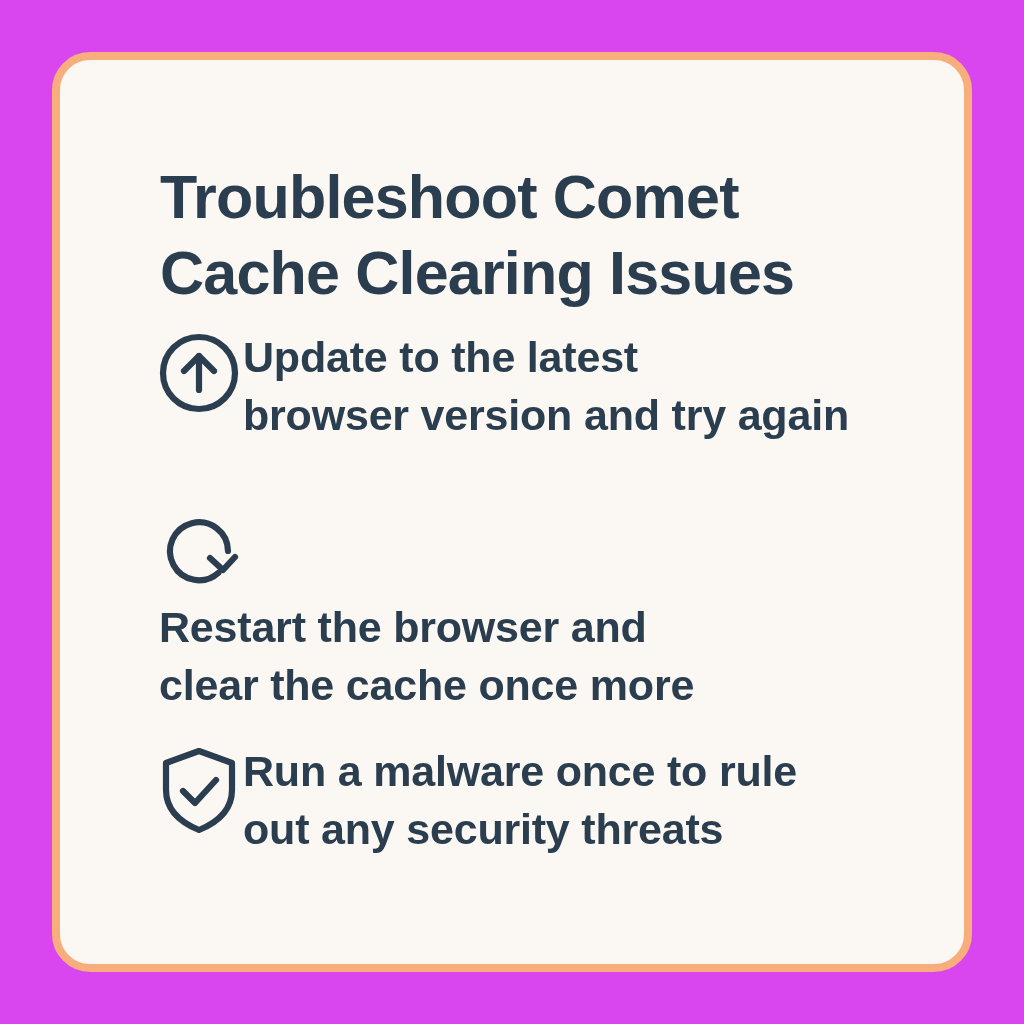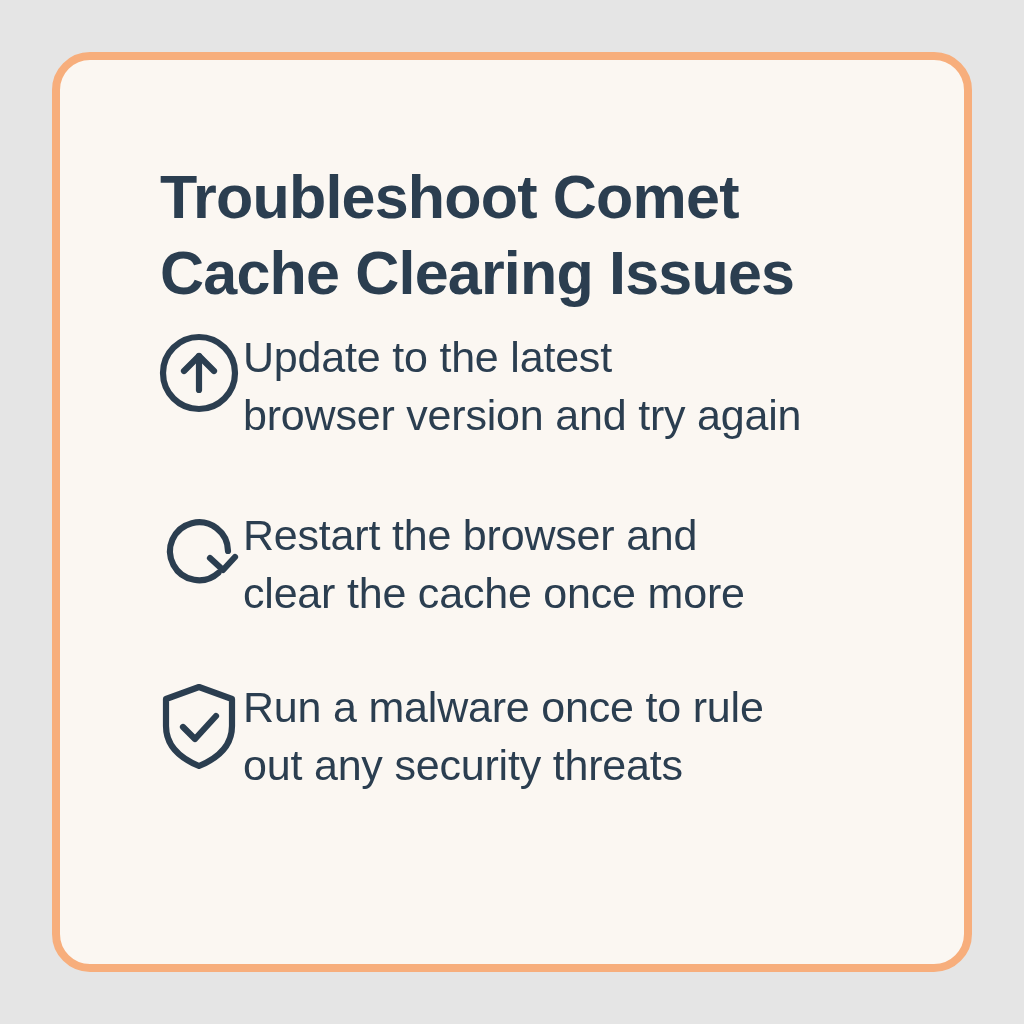--- a/index.html
+++ b/index.html
@@ -11,21 +11,21 @@
     height: 1024px;
     background: #fdfaf7;
     font-family: "Liberation Sans", sans-serif;
     overflow: hidden;
   }
 
   .canvas {
     position: relative;
     width: 1024px;
     height: 1024px;
-    background: #e5e5e5;
+    background: #d946ef;
   }
 
   
   .card {
     position: absolute;
     left: 52px;
     top: 52px;
     width: 920px;
     height: 920px;
     box-sizing: border-box;
@@ -75,31 +75,31 @@
     box-sizing: border-box;
   }
   .tip-icon svg {
     display: block;
   }
 
   .tip-text {
     flex: 1 1 auto;
     color: #2b3e50;
     font-family: "Liberation Sans", sans-serif;
-    font-weight: normal;
+    font-weight: bold;
     font-size: 43px;
     line-height: 58px;
     letter-spacing: -0.2px;
     white-space: pre-line;
     padding-left: 1px;
   }
 
   
   .tip.row-0 { margin-bottom: 62px; }
-  .tip.row-1 { margin-bottom: 56px; }
+  .tip.row-1 { margin-bottom: 28px; flex-direction: column; }
 </style>
 </head>
 <body>
 
 <div class="canvas">
 
   <div class="card">
 
     <h1 class="title">Troubleshoot Comet
 Cache Clearing Issues</h1>

